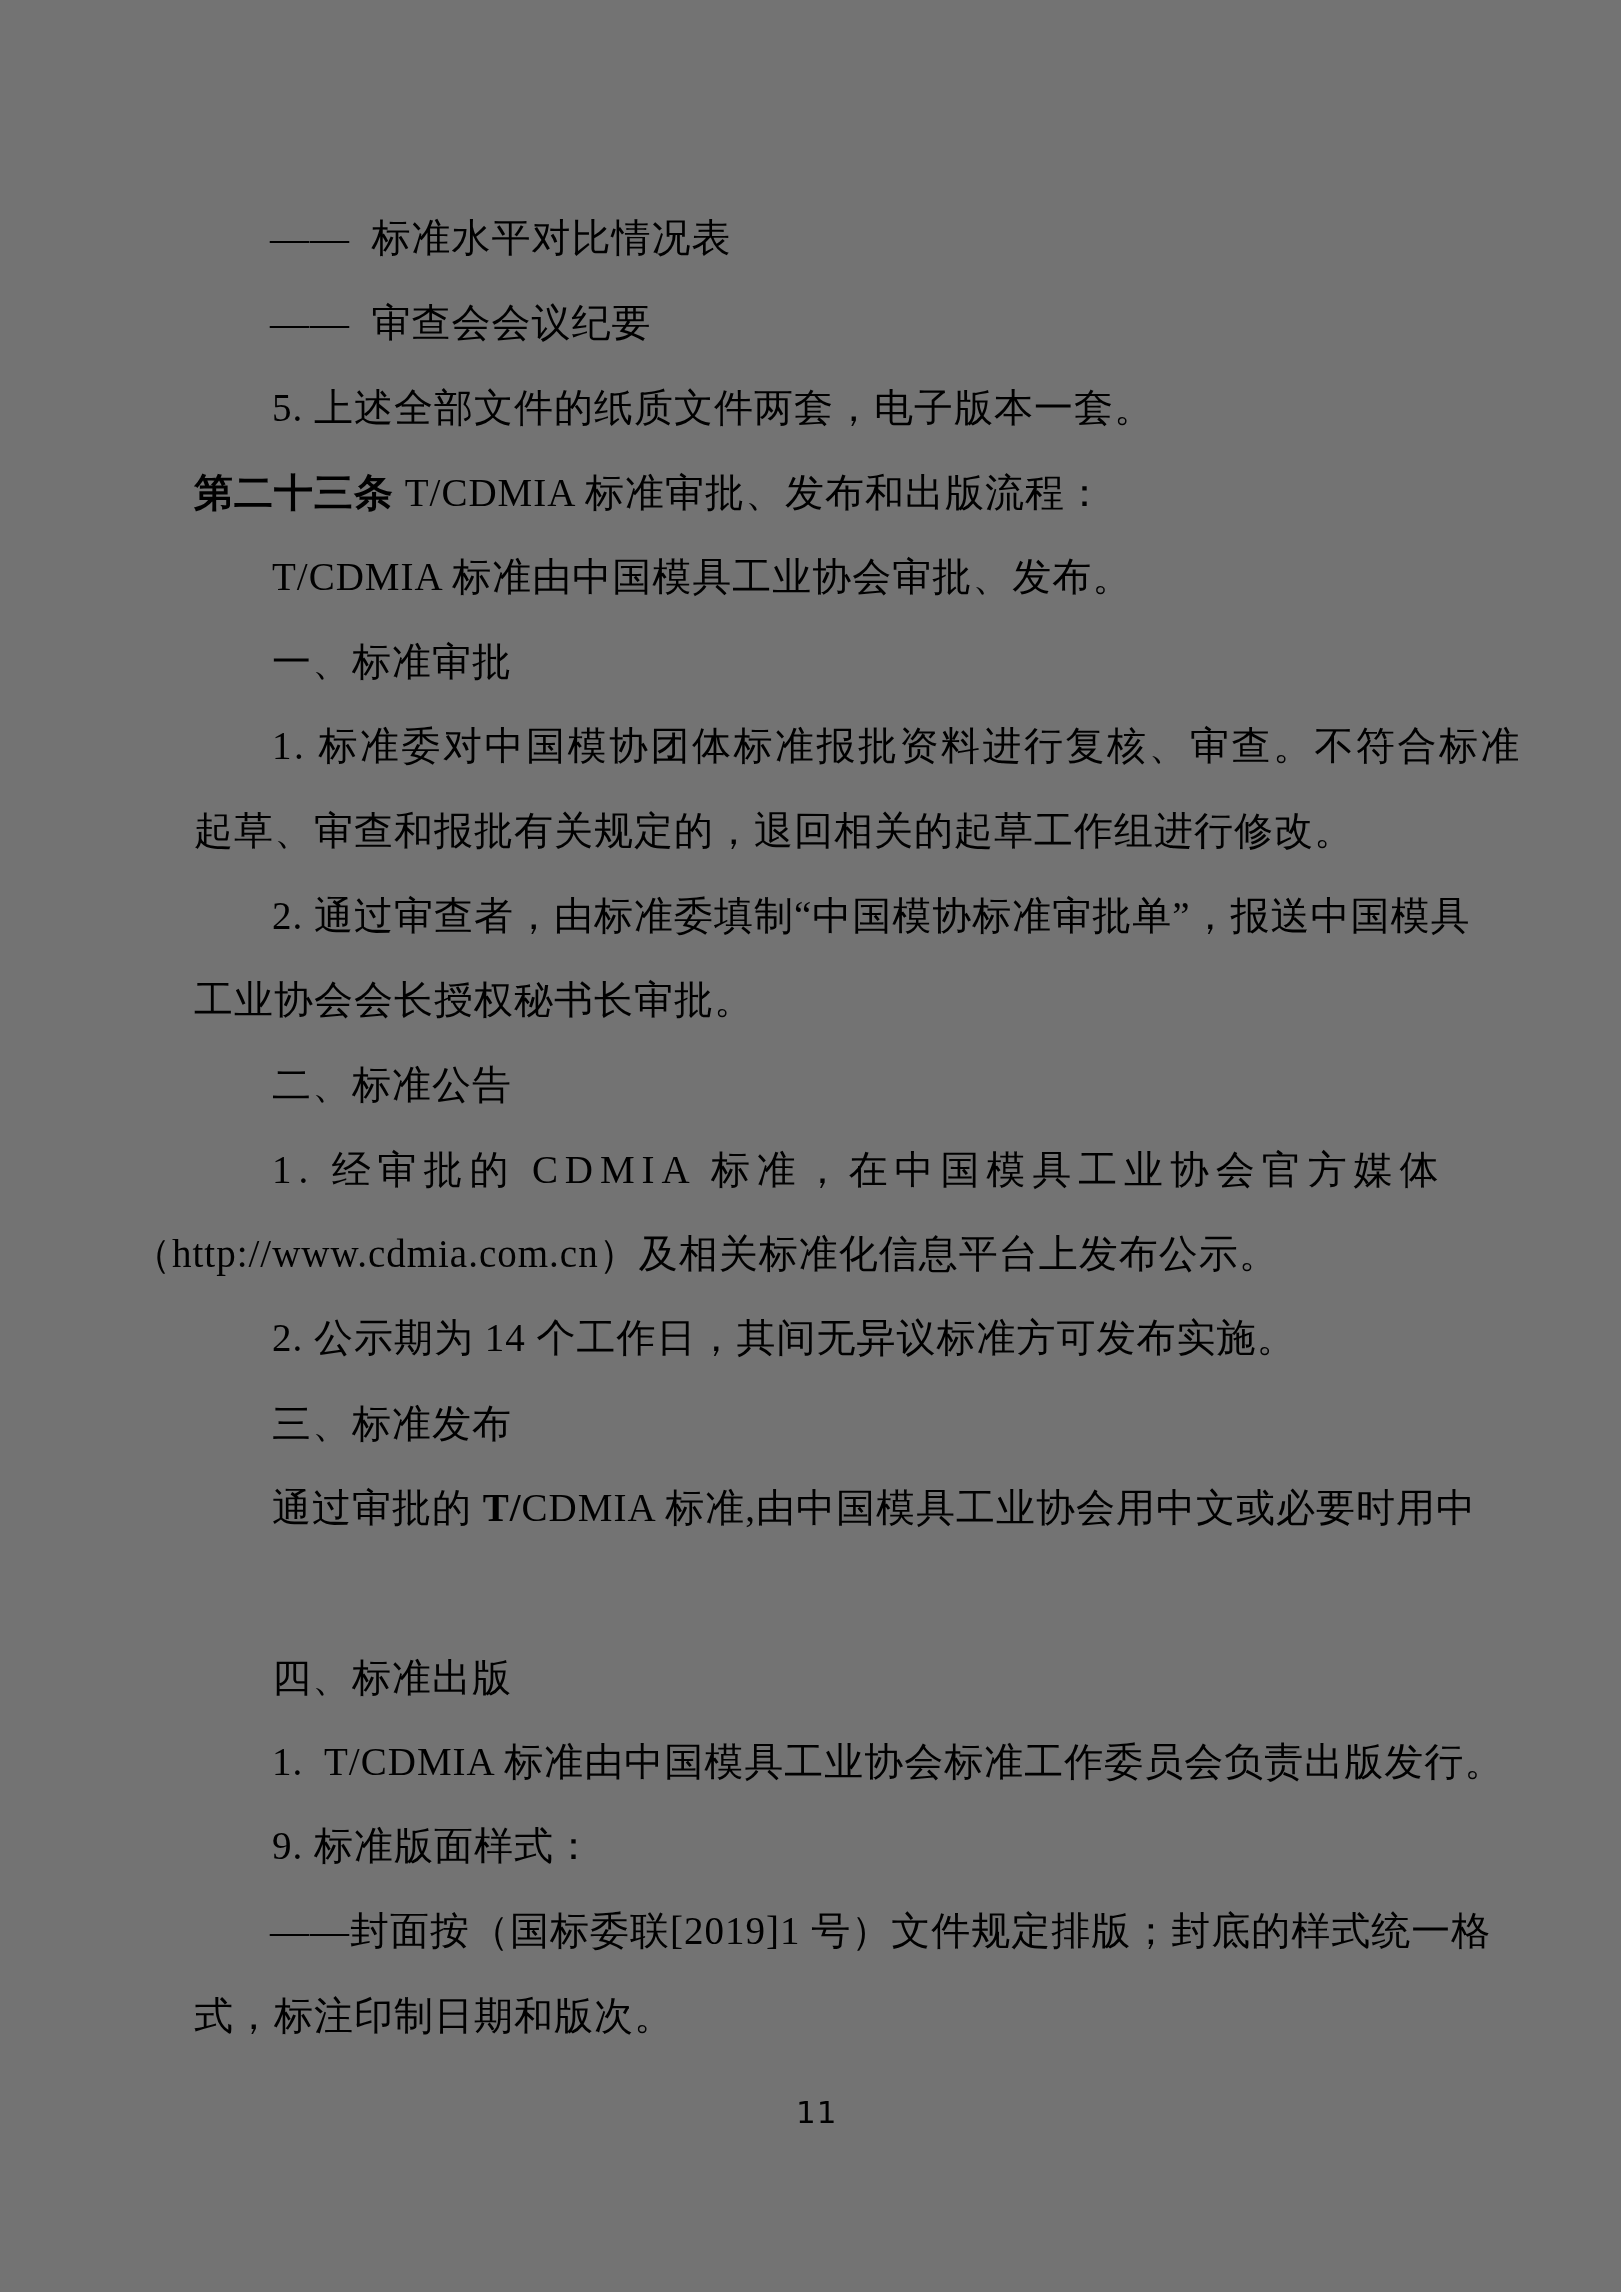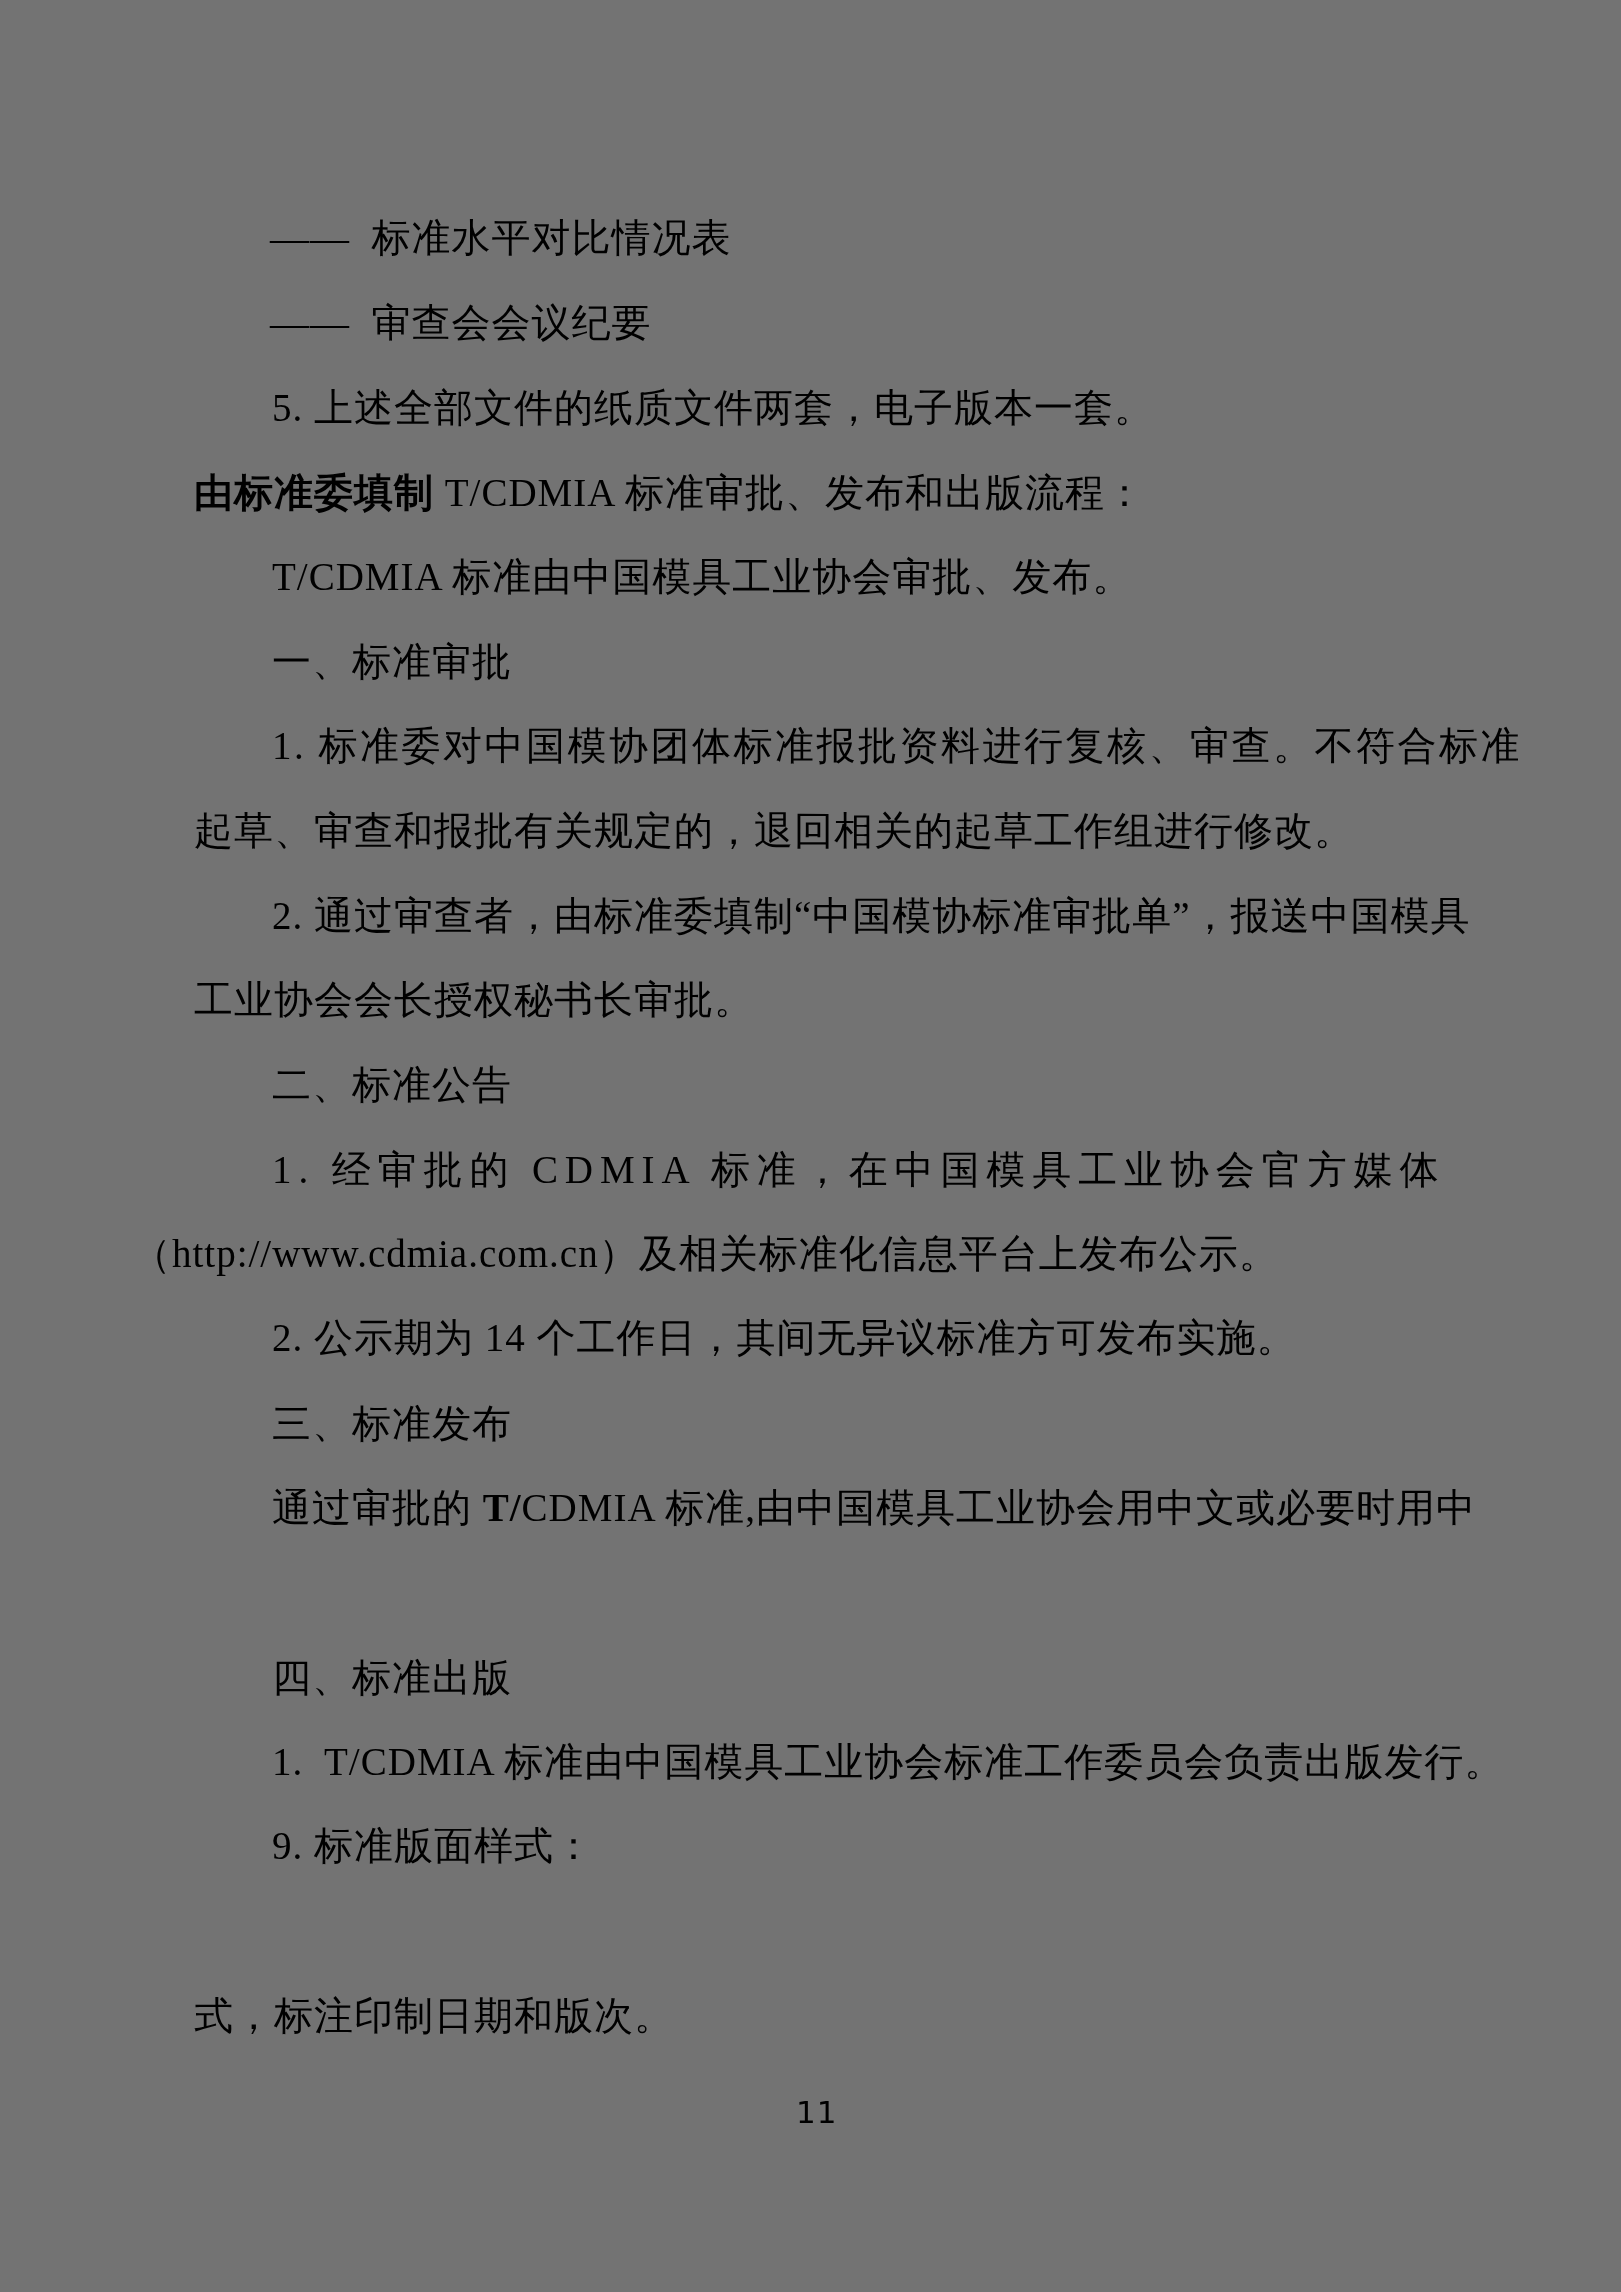--- a/index.html
+++ b/index.html
@@ -32,39 +32,40 @@
 </style>
 </head>
 <body>
 
 <div class="page">
 
   <div class="line" style="left:270px;top:214px;">——  标准水平对比情况表</div>
   <div class="line" style="left:270px;top:299px;">——  审查会会议纪要</div>
   <div class="line" style="left:272px;top:384px;">5. 上述全部文件的纸质文件两套，电子版本一套。</div>
 
-  <div class="line" style="left:194px;top:469px;"><span class="bold">由标准委填制</span><span> T/CDMIA 标准审批、发布和出版流程：</span></div>
+  <div class="line" style="left:194px;top:469px;"><span class="bold">第二十三条</span><span> T/CDMIA 标准审批、发布和出版流程：</span></div>
 
   <div class="line" style="left:272px;top:553px;">T/CDMIA 标准由中国模具工业协会审批、发布。</div>
 
   <div class="line" style="left:272px;top:638px;">一、标准审批</div>
   <div class="line sp2" style="left:272px;top:722px;">1. 标准委对中国模协团体标准报批资料进行复核、审查。不符合标准</div>
   <div class="line" style="left:194px;top:807px;">起草、审查和报批有关规定的，退回相关的起草工作组进行修改。</div>
   <div class="line" style="left:272px;top:892px;">2. 通过审查者，由标准委填制“中国模协标准审批单”，报送中国模具</div>
   <div class="line" style="left:194px;top:976px;">工业协会会长授权秘书长审批。</div>
 
   <div class="line" style="left:272px;top:1061px;">二、标准公告</div>
   <div class="line sp7" style="left:272px;top:1146px;">1. 经审批的 CDMIA 标准，在中国模具工业协会官方媒体</div>
   <div class="line" style="left:132px;top:1230px;">（http://www.cdmia.com.cn）及相关标准化信息平台上发布公示。</div>
   <div class="line" style="left:272px;top:1314px;">2. 公示期为 14 个工作日，其间无异议标准方可发布实施。</div>
 
   <div class="line" style="left:272px;top:1400px;">三、标准发布</div>
   <div class="line" style="left:272px;top:1484px;"><span>通过审批的 </span><span class="bold">T/</span><span>CDMIA 标准,由中国模具工业协会用中文或必要时用中</span></div>
 
   <div class="line" style="left:272px;top:1654px;">四、标准出版</div>
   <div class="line" style="left:272px;top:1738px;">1.  T/CDMIA 标准由中国模具工业协会标准工作委员会负责出版发行。</div>
   <div class="line" style="left:272px;top:1822px;">9. 标准版面样式：</div>
+  <div class="line" style="left:270px;top:1907px;">——封面按（国标委联[2019]1 号）文件规定排版；封底的样式统一格</div>
   <div class="line" style="left:194px;top:1992px;">式，标注印制日期和版次。</div>
 
   <div class="pagenum" style="left:796px;top:2094px;">11</div>
 
 </div>
 
 
 </body></html>

